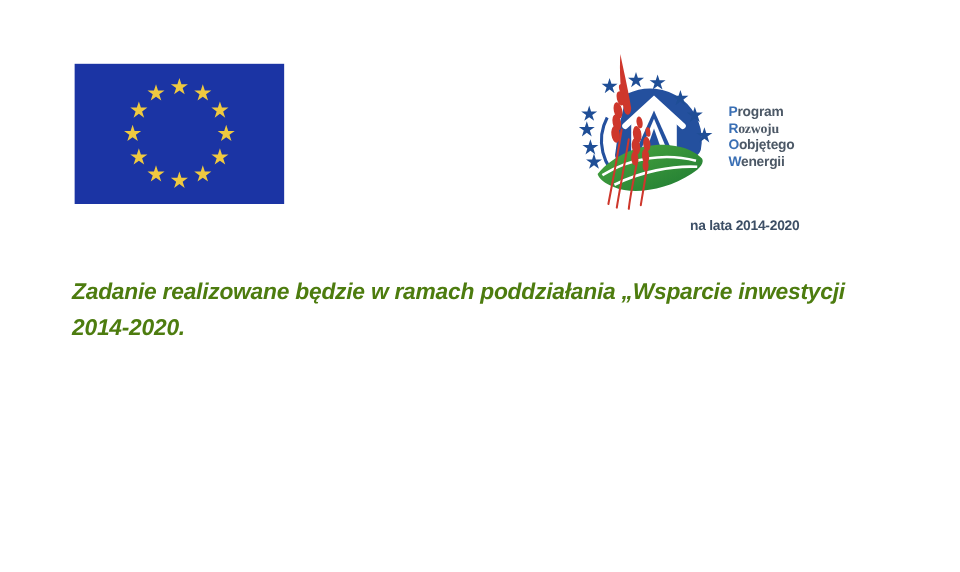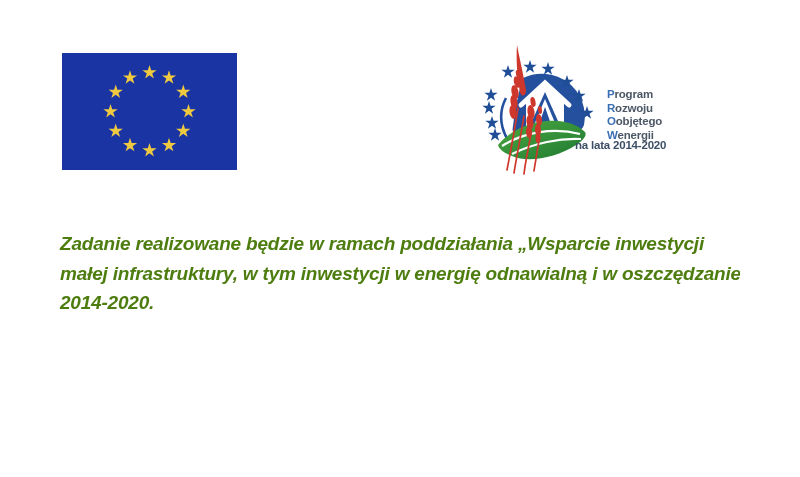--- a/index.html
+++ b/index.html
@@ -114,31 +114,30 @@
           <path d="M 71,98 C 69,112 67,122 66,129"></path>
         </g>
       </g>
     </svg>
 
     <div class="prow-title">
       <div class="prow-line">
         <span class="prow-initial" style="color: rgb(58, 111, 180);">P</span><span class="prow-rest" style="color: rgb(76, 88, 102);">rogram</span>
       </div>
       <div class="prow-line">
-        <span class="prow-initial" style="color: rgb(58, 111, 180);">R</span><span class="prow-rest" style="color: rgb(76, 88, 102);">ozwoju</span>
+        <span class="prow-initial" style="color: rgb(58, 111, 180);">R</span><span class="prow-rest" style="color: rgb(76, 88, 102); font-family: Liberation Serif, serif;">ozwoju</span>
       </div>
       <div class="prow-line">
         <span class="prow-initial" style="color: rgb(58, 111, 180);">O</span><span class="prow-rest" style="color: rgb(76, 88, 102);">objętego</span>
       </div>
       <div class="prow-line">
         <span class="prow-initial" style="color: rgb(58, 111, 180);">W</span><span class="prow-rest" style="color: rgb(76, 88, 102);">energii</span>
       </div>
     </div>
-    <div class="prow-subtitle" style="color: rgb(61, 79, 102);">na lata 2014-2020</div>
+    <div class="prow-subtitle" style="color: rgb(61, 79, 102); margin-top: 44px;">na lata 2014-2020</div>
   </div>
 
   <div class="paragraph" style="color: #4d7c0f;">
     <div class="paragraph-line">Zadanie realizowane będzie w ramach poddziałania „Wsparcie inwestycji</div>
-    <div class="paragraph-line">małej infrastruktury, w tym inwestycji w energię odnawialną i w oszczędzanie</div>
     <div class="paragraph-line">2014-2020.</div>
   </div>
 
 </div>
 
 </body></html>

